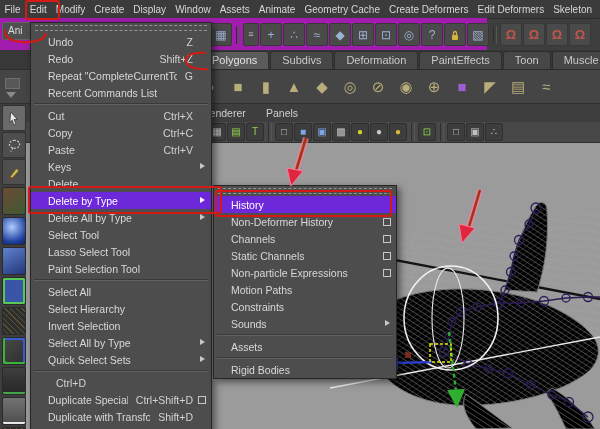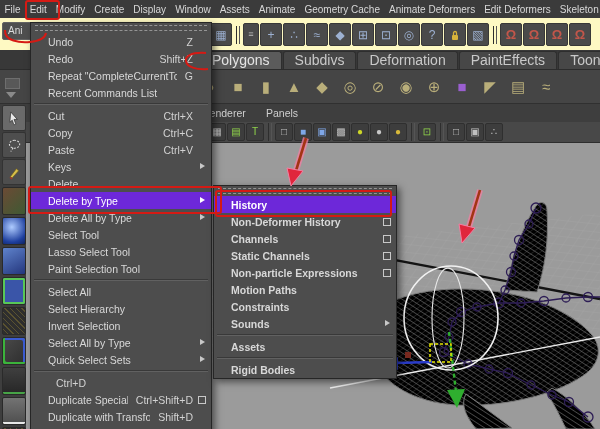--- a/index.html
+++ b/index.html
@@ -5,36 +5,36 @@
   html,body{margin:0;padding:0;background:#222;}
   .stage{position:relative;width:600px;height:429px;overflow:hidden;background:#3e3e3e;
          font-family:"Liberation Sans",sans-serif;-webkit-font-smoothing:antialiased;}
 
   
   .menubar{position:absolute;left:0;top:0;width:600px;height:18px;background:#3b3b3b;
            border-bottom:1px solid #2c2c2c;display:flex;align-items:center;color:#d8d8d8;font-size:10px;}
   .menubar .mb{padding:0 4.5px;white-space:nowrap;cursor:default;}
 
   
-  .statusline{position:absolute;left:0;top:18px;width:600px;height:32px;background:#fef9c3;border-bottom:1px solid #323232;}
+  .statusline{position:absolute;left:0;top:18px;width:487px;height:32px;background:#a21caf;border-bottom:1px solid #323232;}
   .menuset{position:absolute;left:2px;top:4px;width:44px;height:16px;background:#4f4f4f;border:1px solid #636363;
            border-radius:2px;color:#dcdcdc;font-size:10px;line-height:16px;padding-left:5px;overflow:hidden;}
   .menuset i{position:absolute;right:3px;top:6px;width:0;height:0;border-left:3px solid transparent;
              border-right:3px solid transparent;border-top:4px solid #bbb;}
   .slicons{position:absolute;left:187px;top:5px;display:flex;align-items:center;}
   .ic{width:20px;height:21px;background:#4a4a4a;border:1px solid #383838;border-radius:2px;margin-right:1px;
       color:#9db1d2;font-size:12px;display:flex;align-items:center;justify-content:center;line-height:1;}
   .ic.sm{width:14px;font-size:9px;color:#bbb;}
   .ic.red{color:#c2564a;font-size:13px;font-weight:bold;}
   .vsep{width:2px;height:18px;border-left:1px solid #2e2e2e;border-right:1px solid #555;margin:0 3px;}
 
   
   .shelftabs{position:absolute;left:0;top:50px;width:600px;height:20px;background:#383838;
              border-bottom:1px solid #2c2c2c;display:flex;align-items:flex-end;padding-left:200px;box-sizing:border-box;}
-  .tab{height:17px;line-height:17px;padding:0 11px;background:#474747;color:#c9c9c9;font-size:14px;
+  .tab{height:17px;line-height:17px;padding:0 11px;background:#474747;color:#c9c9c9;font-size:11px;
        border:1px solid #2e2e2e;border-bottom:none;border-radius:3px 3px 0 0;margin-right:1px;white-space:nowrap;}
   .tab.active{background:#5b5b5b;color:#e4e4e4;}
 
   
   .shelf{position:absolute;left:0;top:70px;width:600px;height:34px;background:#454545;border-bottom:1px solid #303030;
          display:flex;align-items:center;padding-left:196px;box-sizing:border-box;}
   .shic{width:28px;height:28px;display:flex;align-items:center;justify-content:center;color:#b9ae7a;font-size:15px;}
   .shic.purple{color:#9a5fd0;}
 
   
@@ -70,21 +70,21 @@
   .minicaret{position:absolute;left:6px;top:22px;width:0;height:0;border-left:5px solid transparent;
              border-right:5px solid transparent;border-top:6px solid #8a8a8a;}
 
   
   .viewport{position:absolute;left:26px;top:143px;width:574px;height:286px;background:#9b9b9b;}
 
   
   .menu{position:absolute;background:#4d4d4d;border:1px solid #262626;box-shadow:3px 3px 7px rgba(0,0,0,.5);
         z-index:10;color:#d8d8d8;font-size:10.5px;}
   .editmenu{left:30px;top:22px;width:180px;height:500px;}
-  .submenu{left:213px;top:185px;width:182px;height:192px;font-weight:bold;}
+  .submenu{left:213px;top:185px;width:182px;height:192px;}
   .tearoff{height:4px;margin:2px 4px 2px 4px;border-top:1px dashed #949494;border-bottom:1px dashed #949494;}
   .mi{height:17px;display:flex;align-items:center;padding:0 18px 0 17px;position:relative;white-space:nowrap;}
   .mi .lbl{flex:1;overflow:hidden;}
   .mi .sc{margin-left:8px;color:#d2d2d2;}
   .mi.hl{background:#6d28d9;color:#fff;}
   .subarr{position:absolute;right:6px;top:5px;width:0;height:0;border-left:5px solid #c8c8c8;
           border-top:3.5px solid transparent;border-bottom:3.5px solid transparent;}
   .mi.hl .subarr{border-left-color:#fff;}
   .optbox{position:absolute;right:5px;top:5px;width:6px;height:6px;border:1px solid #c8c8c8;}
   .msep{height:6px;position:relative;}
@@ -105,21 +105,21 @@
   <div class="menubar">
     <span class="mb">File</span>
     <span class="mb">Edit</span>
     <span class="mb">Modify</span>
     <span class="mb">Create</span>
     <span class="mb">Display</span>
     <span class="mb">Window</span>
     <span class="mb">Assets</span>
     <span class="mb">Animate</span>
     <span class="mb">Geometry Cache</span>
-    <span class="mb">Animate Deformers</span>
+    <span class="mb">Create Deformers</span>
     <span class="mb">Edit Deformers</span>
     <span class="mb">Skeleton</span>
   </div>
 
   <div class="statusline">
     <div class="menuset">
       <span>Ani</span>
       <i></i>
     </div>
     <div class="slicons">

